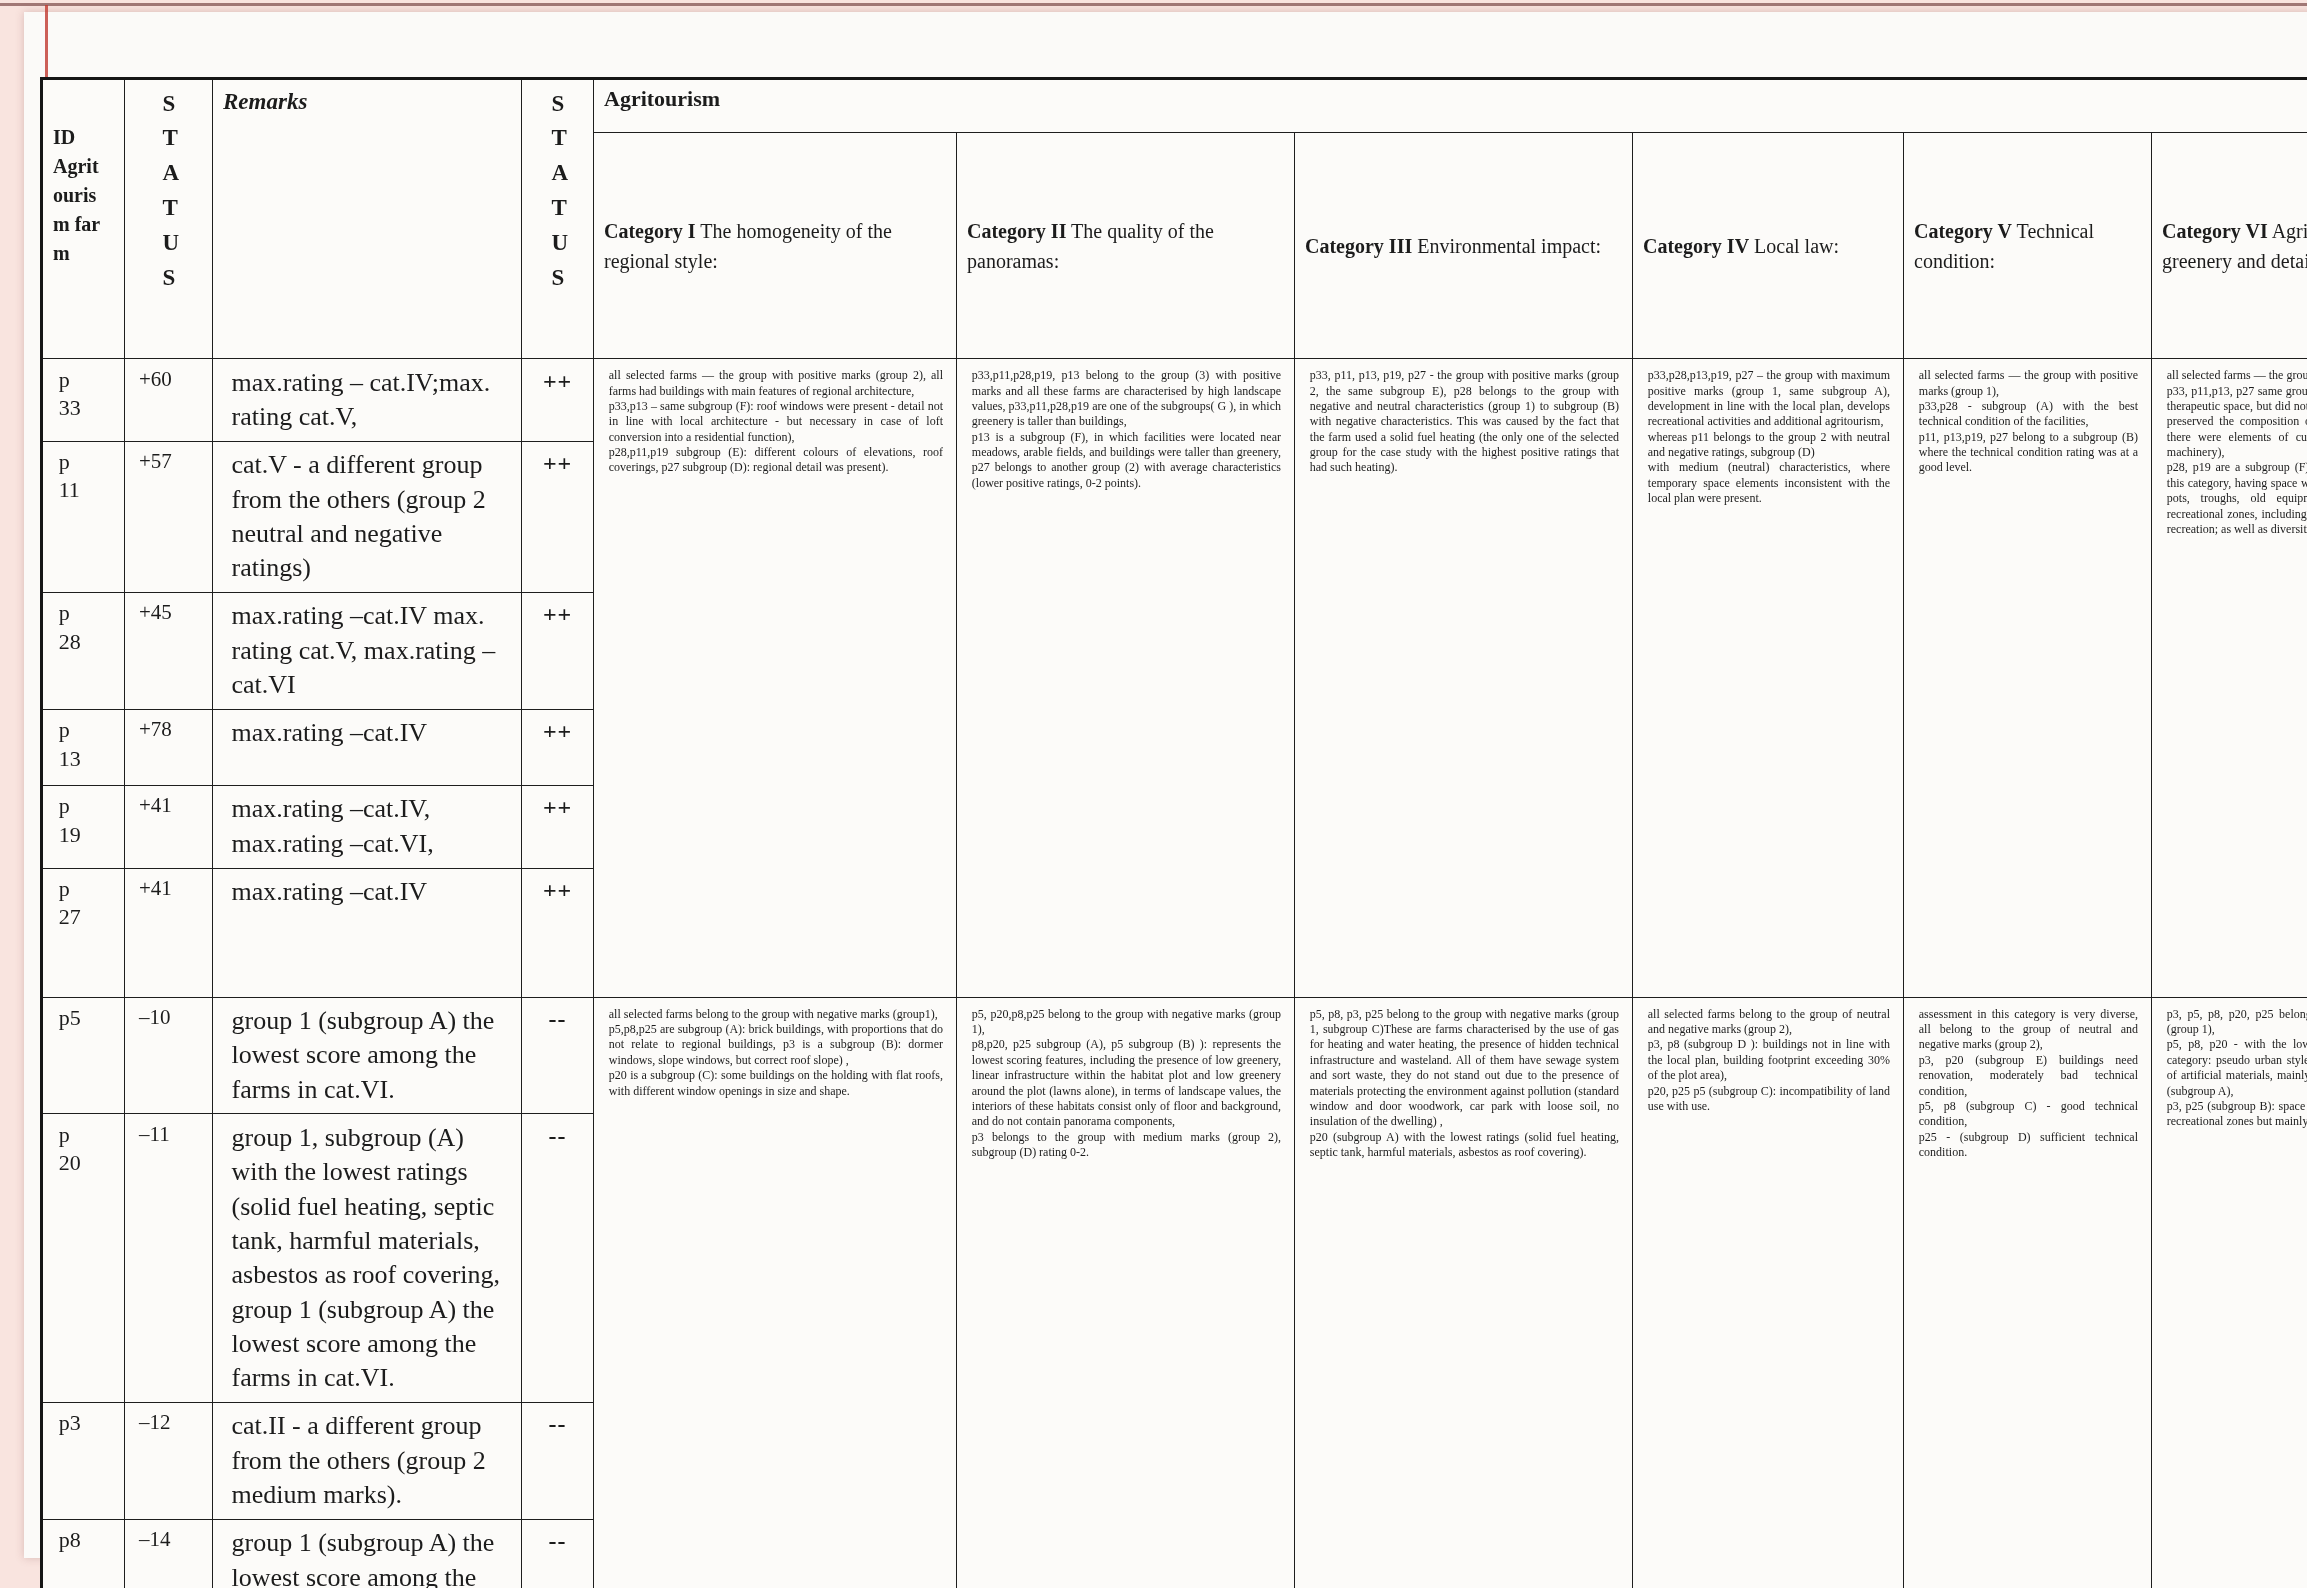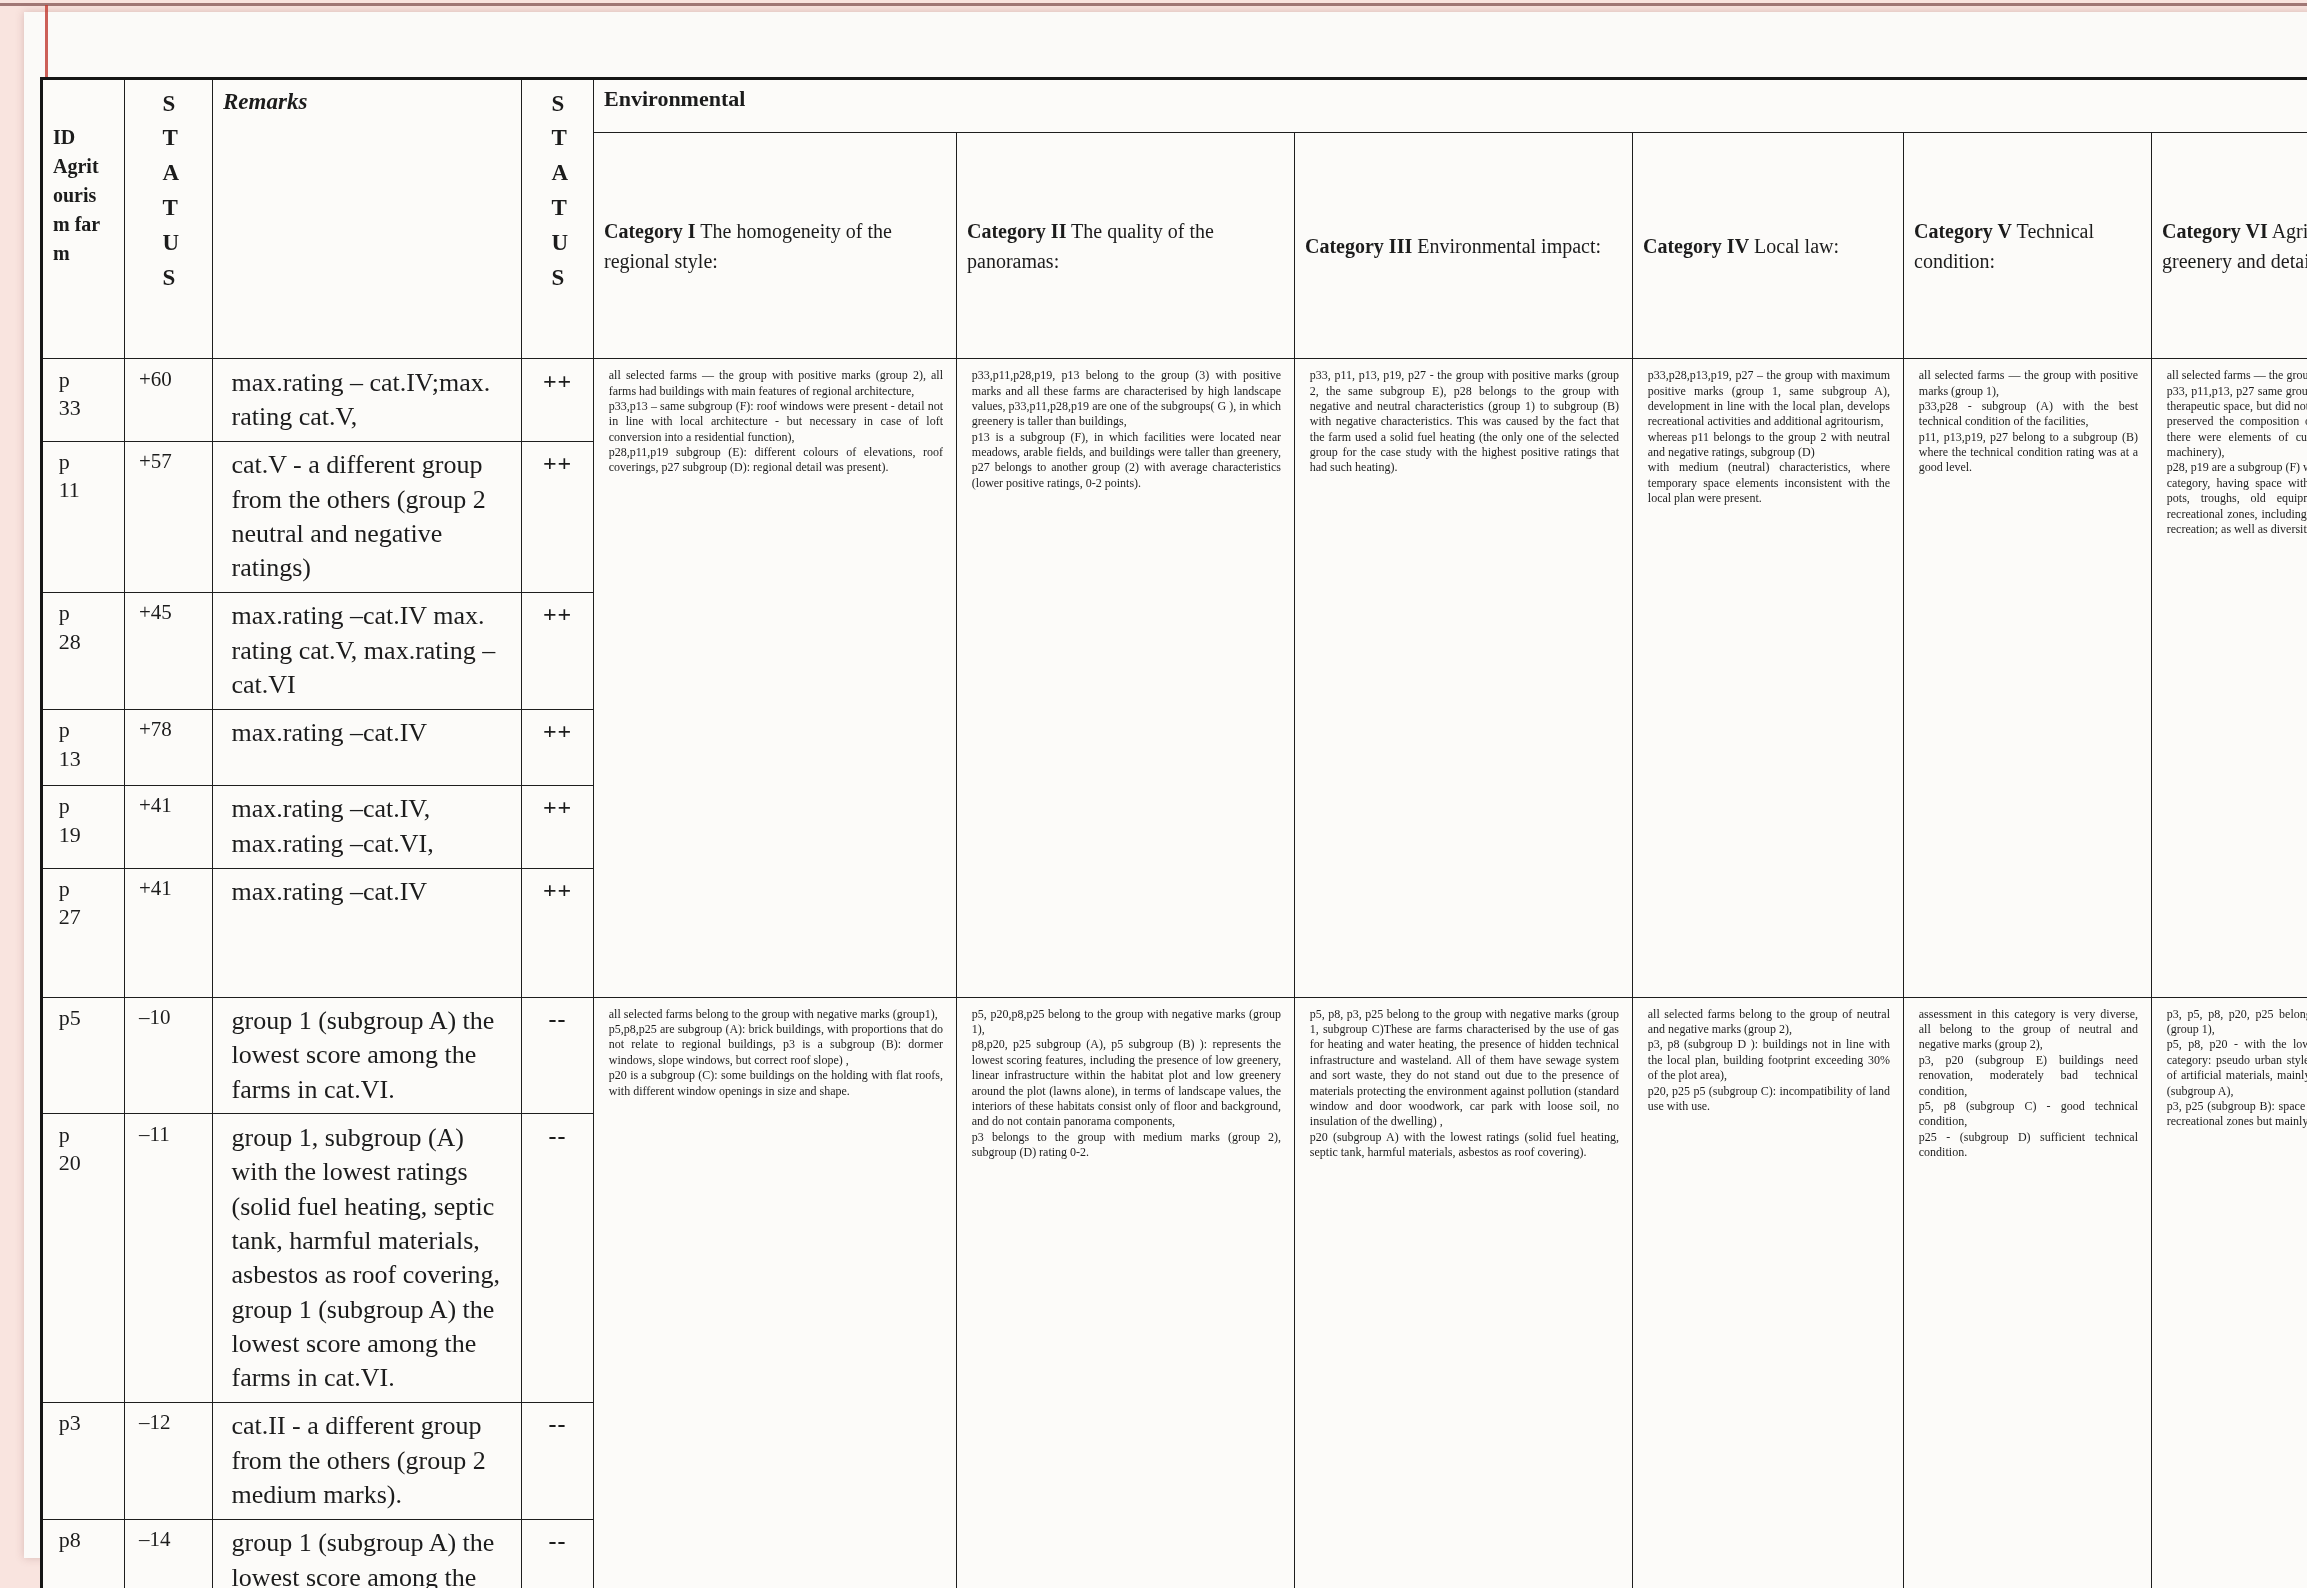--- a/index.html
+++ b/index.html
@@ -139,21 +139,21 @@
           <div>ID
 Agritourism farm</div>
         </td>
     <td rowspan="2" class="hdr vert">
           <div class="vword">STATUS</div>
         </td>
     <td rowspan="2" class="hdr remarks-hdr"><span>Remarks</span></td>
     <td rowspan="2" class="hdr vert">
           <div class="vword">STATUS</div>
         </td>
-    <td colspan="6" class="hdr info-hdr"><span>Environmental</span></td>
+    <td colspan="6" class="hdr info-hdr"><span>Agritourism</span></td>
   </tr>
 
   <tr>
     <td class="cat-hdr"><span class="cat-label">Category I</span> <span>The homogeneity of the regional style:</span></td>
     <td class="cat-hdr"><span class="cat-label">Category II</span> <span>The quality of the panoramas:</span></td>
     <td class="cat-hdr"><span class="cat-label">Category III</span> <span>Environmental impact:</span></td>
     <td class="cat-hdr"><span class="cat-label">Category IV</span> <span>Local law:</span></td>
     <td class="cat-hdr"><span class="cat-label">Category V</span> <span>Technical condition:</span></td>
     <td class="cat-hdr"><span class="cat-label">Category VI</span> <span>Agritourism space: greenery and details:</span></td>
   </tr>

